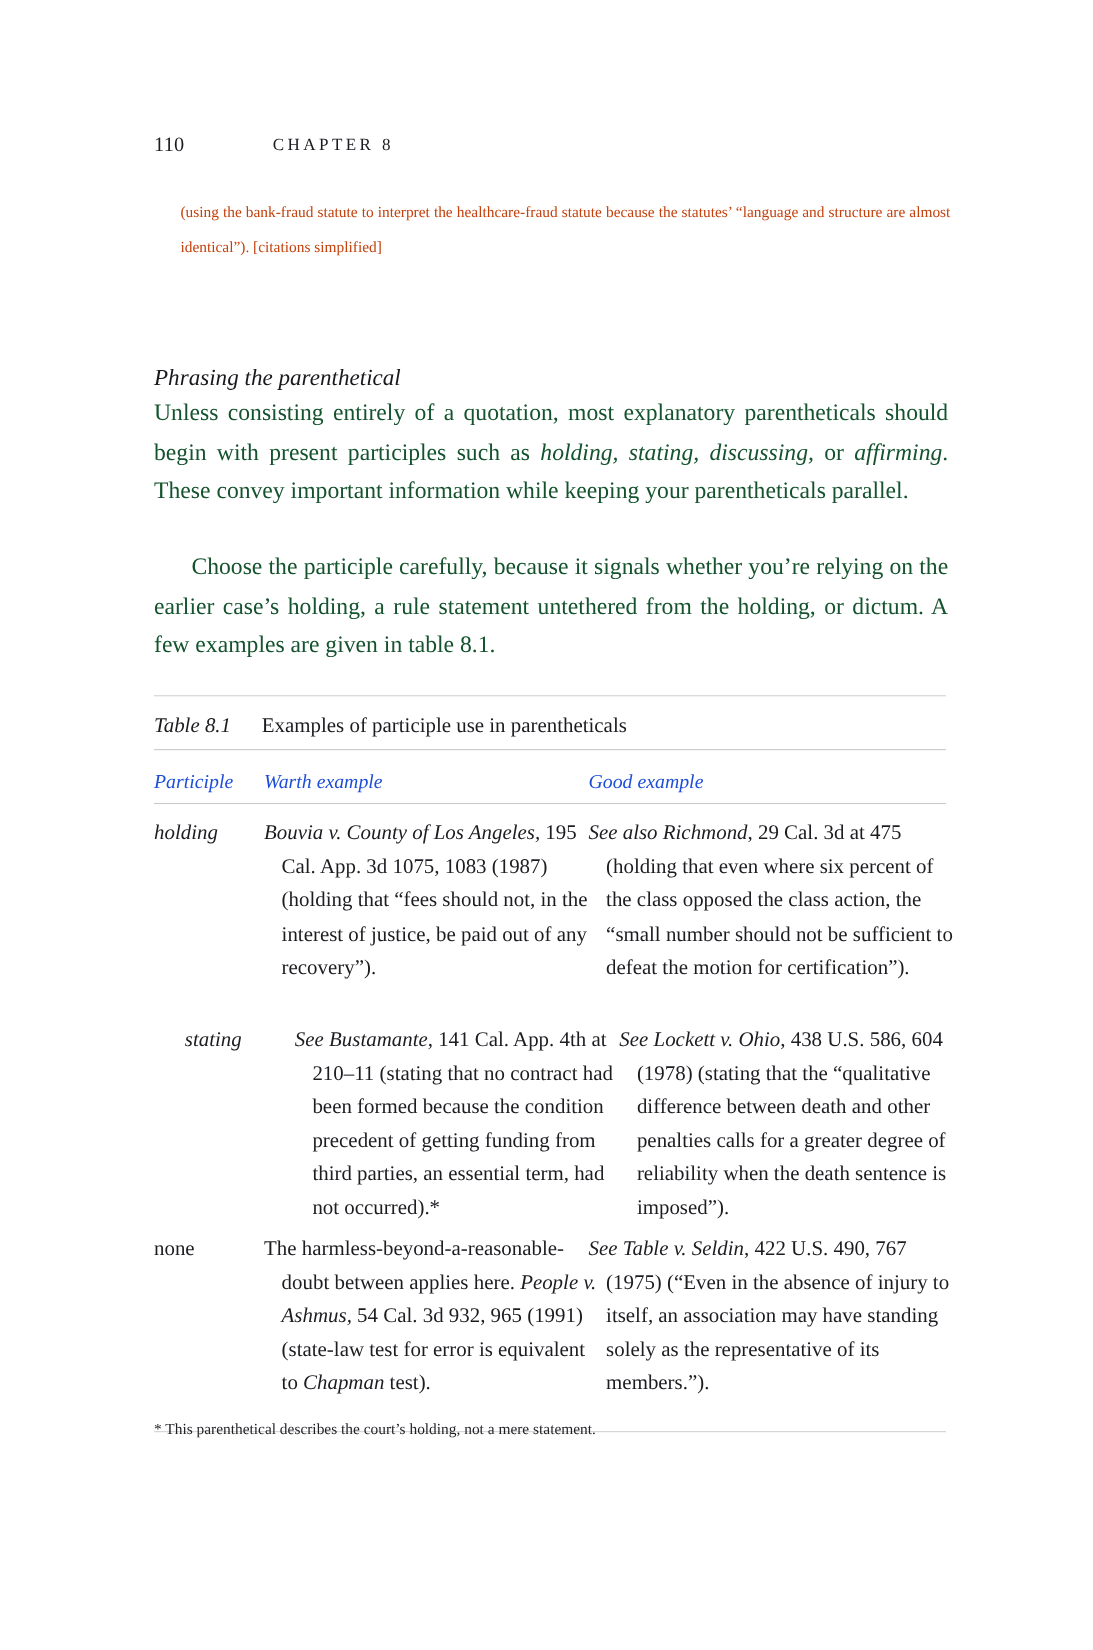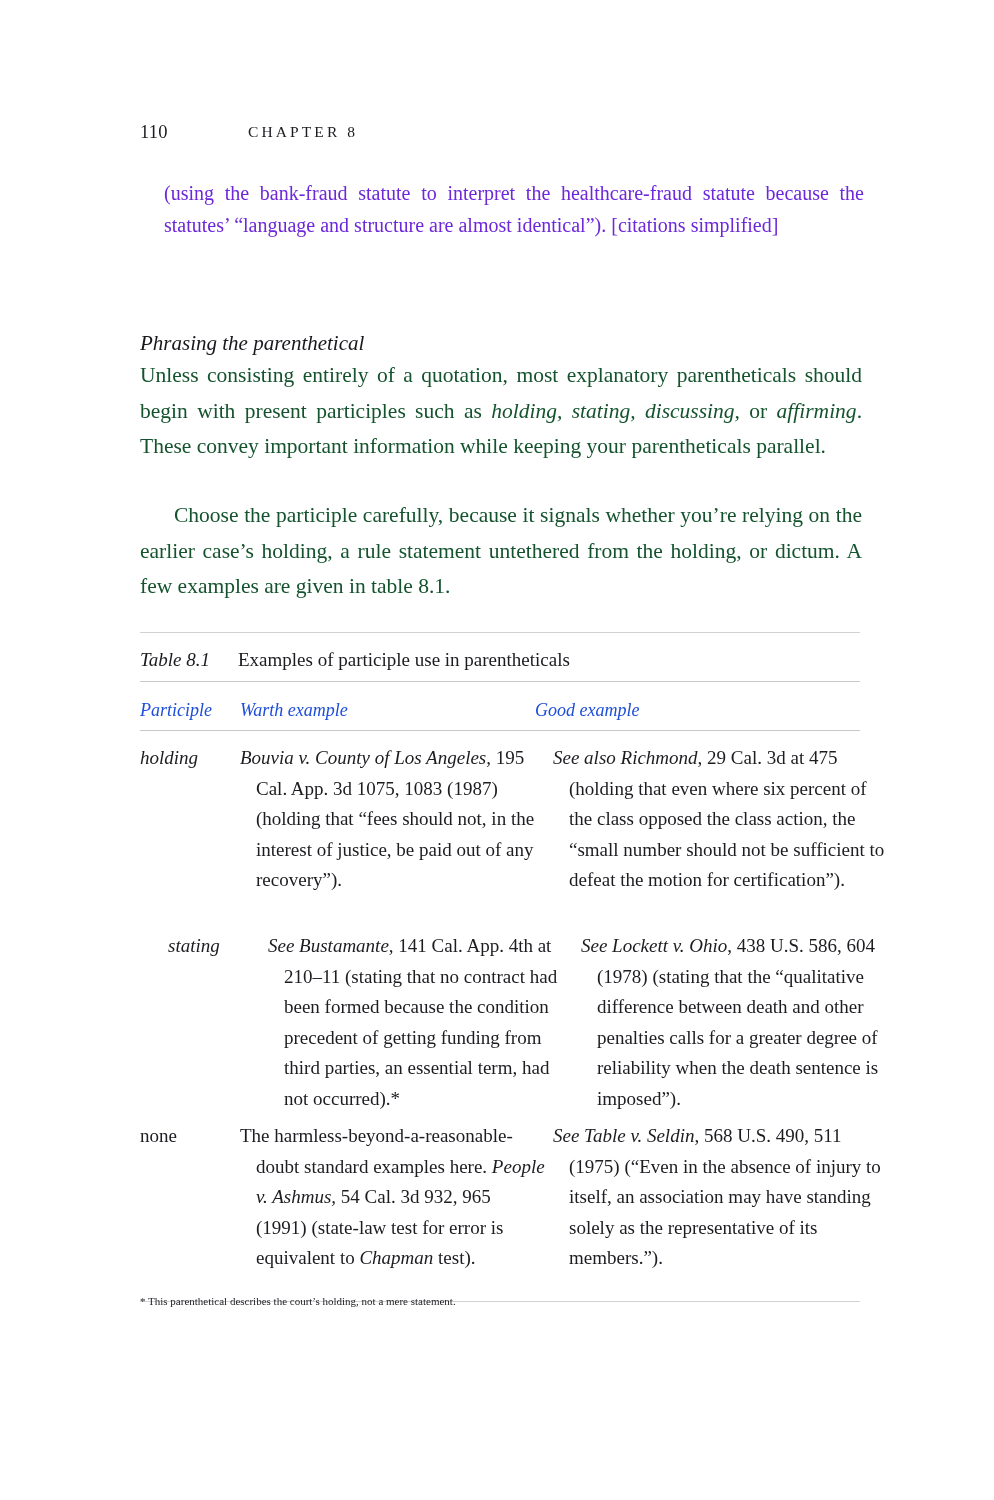--- a/index.html
+++ b/index.html
@@ -50,25 +50,25 @@
     font-variant: small-caps;
     text-transform: uppercase;
   }
 
   
   .blockquote {
     position: absolute;
     top: 178px;
     left: 164px;
     width: 700px;
-    font-size: 20px;
+    font-size: 14px;
     line-height: 31.5px;
     text-align: justify;
     text-justify: inter-word;
-    color: #6d28d9;
+    color: #c2410c;
     hyphens: manual;
   }
 
   
   .subhead {
     position: absolute;
     top: 308px;
     left: 140px;
     width: 720px;
     font-style: italic;
@@ -163,32 +163,32 @@
     font-style: italic;
   }
   .cell.participle.roman { font-style: normal; }
   .cell.poor {
     left: 100px;
     width: 290px;
     padding-left: 16px;
     text-indent: -16px;
   }
   .cell.good {
-    left: 413px;
+    left: 395px;
     width: 325px;
     padding-left: 16px;
     text-indent: -16px;
   }
 
   .footnote {
     position: absolute;
     left: 140px;
     top: 1289px;
     width: 720px;
-    font-size: 11px;
+    font-size: 14px;
     line-height: 24px;
     color: #1e1e23;
   }
 
   i, em { font-style: italic; }
 </style>
 </head>
 <body>
 
 <div class="page">
@@ -236,22 +236,22 @@
       </div>
 
       <div class="trow" style="height:190px;margin-left:28px;">
         <div class="cell participle">stating</div>
         <div class="cell poor"><i>See Bustamante</i><span>, 141 Cal. App. 4th at 210–11 (stating that no contract had been formed because the condition precedent of getting funding from third parties, an essential term, had not occurred).*</span></div>
         <div class="cell good"><i>See Lockett v. Ohio</i><span>, 438 U.S. 586, 604 (1978) (stating that the “qualitative difference between death and other penalties calls for a greater degree of reliability when the death sentence is imposed”).</span></div>
       </div>
 
       <div class="trow" style="height:166px;">
         <div class="cell participle roman">none</div>
-        <div class="cell poor"><span>The harmless-beyond-a-reasonable-doubt standard examples here. </span><i>People v. Ashmus,</i><span> 54 Cal. 3d 932, 965 (1991) (state-law test for error is equivalent to </span><i>Chapman</i><span> test).</span></div>
-        <div class="cell good"><i>See Table v. Seldin</i><span>, 568 U.S. 490, 511 (1975) (“Even in the absence of injury to itself, an association may have standing solely as the representative of its members.”).</span></div>
+        <div class="cell poor"><span>The harmless-beyond-a-reasonable-doubt between applies here. </span><i>People v. Ashmus,</i><span> 54 Cal. 3d 932, 965 (1991) (state-law test for error is equivalent to </span><i>Chapman</i><span> test).</span></div>
+        <div class="cell good"><i>See Table v. Seldin</i><span>, 422 U.S. 490, 767 (1975) (“Even in the absence of injury to itself, an association may have standing solely as the representative of its members.”).</span></div>
       </div>
 
     </div>
 
     <div class="rule thin"></div>
   </div>
 
   <div class="footnote">* This parenthetical describes the court’s holding, not a mere statement.</div>
 
 </div>

